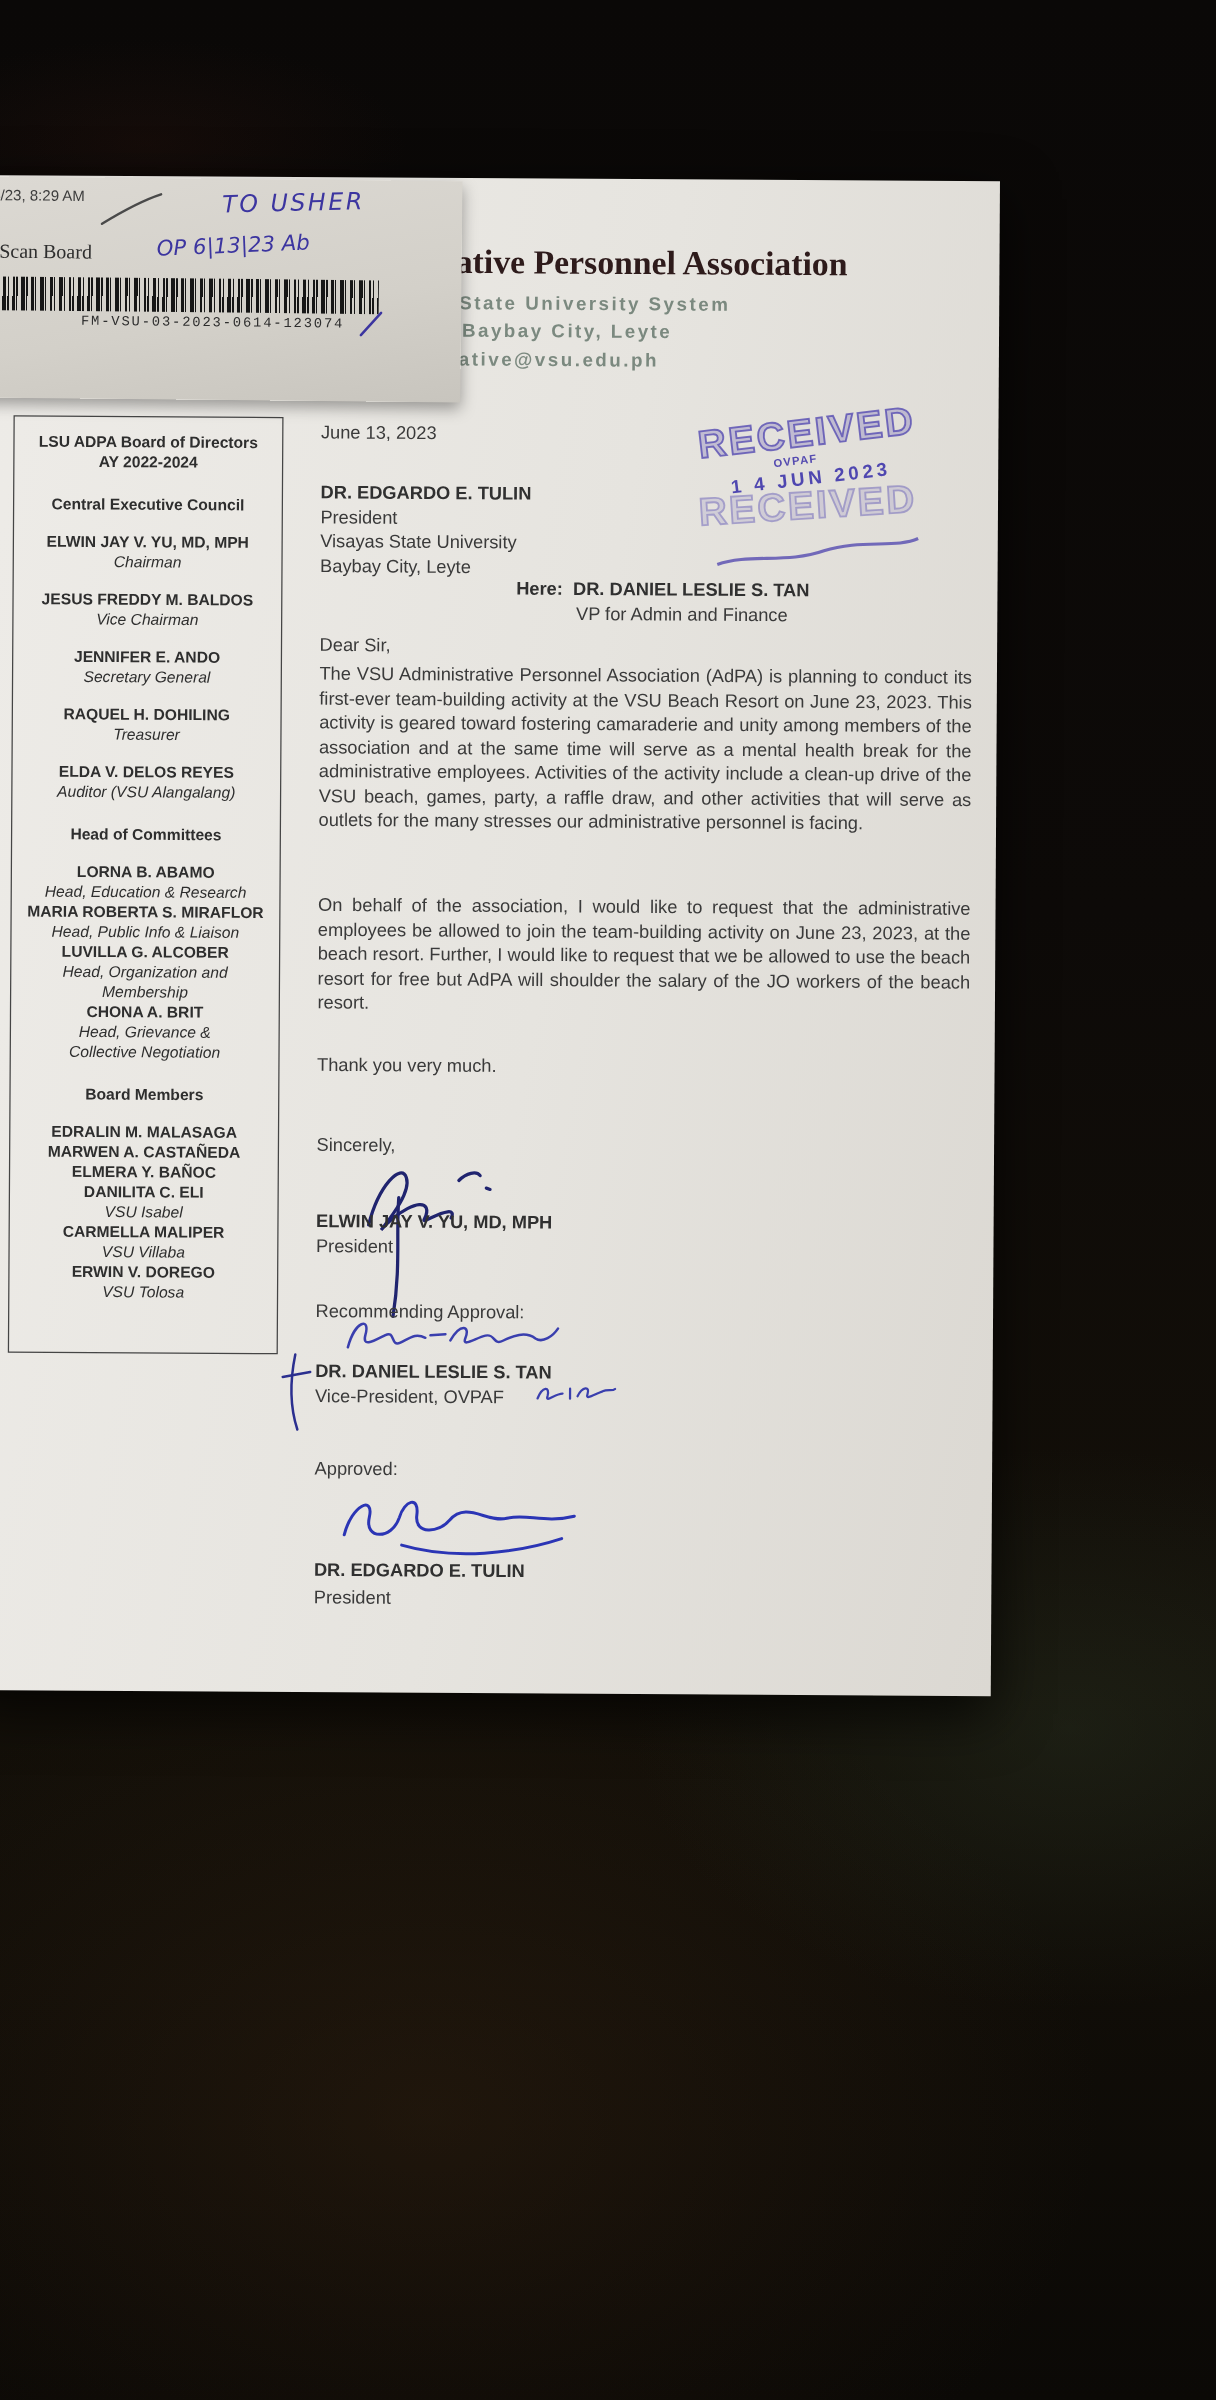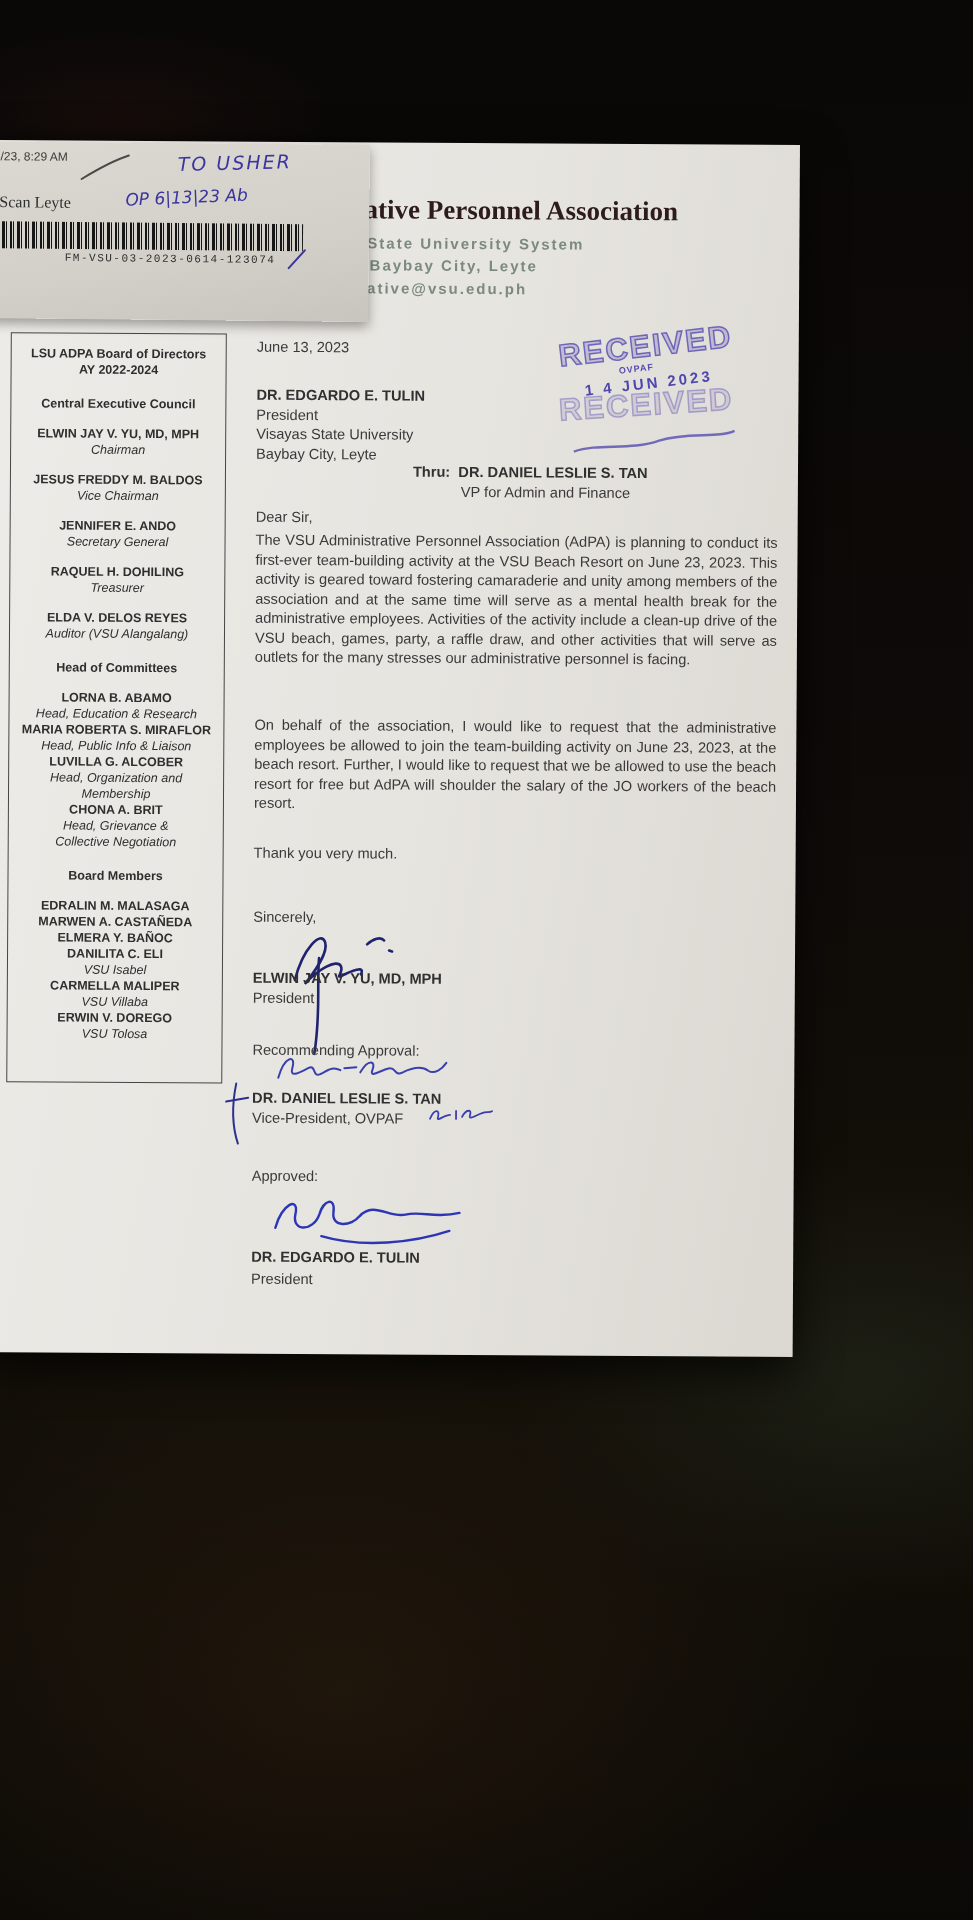--- a/index.html
+++ b/index.html
@@ -158,21 +158,21 @@
     <div class="ltr l-date">June 13, 2023</div>
 
     <div class="ltr l-recipient">
       <div class="b">DR. EDGARDO E. TULIN</div>
       <div>President</div>
       <div>Visayas State University</div>
       <div>Baybay City, Leyte</div>
     </div>
 
     <div class="ltr l-thru">
-      <div><span class="b">Thru:</span>&nbsp;&nbsp;<span class="b">DR. DANIEL LESLIE S. TAN</span></div>
+      <div><span class="b">Here:</span>&nbsp;&nbsp;<span class="b">DR. DANIEL LESLIE S. TAN</span></div>
       <div class="t2">VP for Admin and Finance</div>
     </div>
 
     <div class="ltr l-salutation">Dear Sir,</div>
 
     <p class="ltr l-para1" style="margin:0">The VSU Administrative Personnel Association (AdPA) is planning to conduct its first-ever team-building activity at the VSU Beach Resort on June 23, 2023.  This activity is geared toward fostering camaraderie and unity among members of the association and at the same time will serve as a mental health break for the administrative employees.  Activities of the activity include a clean-up drive of the VSU beach, games, party, a raffle draw, and other activities that will serve as outlets for the many stresses our administrative personnel is facing.</p>
     <p class="ltr l-para2" style="margin:0">On behalf of the association, I would like to request that the administrative employees be allowed to join the team-building activity on June 23, 2023, at the beach resort.  Further, I would like to request that we be allowed to use the beach resort for free but AdPA will shoulder the salary of the JO workers of the beach resort.</p>
 
     <div class="ltr l-thanks">Thank you very much.</div>
     <div class="ltr l-sincerely">Sincerely,</div>
@@ -226,21 +226,21 @@
     <div class="ltr l-app-name b">DR. EDGARDO E. TULIN</div>
     <div class="ltr l-app-title">President</div>
   </div>
 
   <div class="slip">
     <div class="slip-stamp-time">4/23, 8:29 AM</div>
     <svg class="slip-pen" width="52" height="30" viewBox="0 0 52 30">
       <path d="M2 27 C18 17 34 8 49 3" fill="none" stroke="#4a4a4a" stroke-width="2" stroke-linecap="round"></path>
     </svg>
     <div class="hand slip-route">TO USHER</div>
-    <div class="slip-scan">Scan Leyte</div>
+    <div class="slip-scan">Scan Board</div>
     <div class="hand slip-note">OP 6|13|23 Ab</div>
     <div class="barcode"></div>
     <div class="barcode-num">FM-VSU-03-2023-0614-123074</div>
     <svg class="slip-check" width="24" height="26" viewBox="0 0 24 26">
       <path d="M4 22 L20 4" fill="none" stroke="#3c35a0" stroke-width="2" stroke-linecap="round"></path>
     </svg>
   </div>
 
 </div>
 

